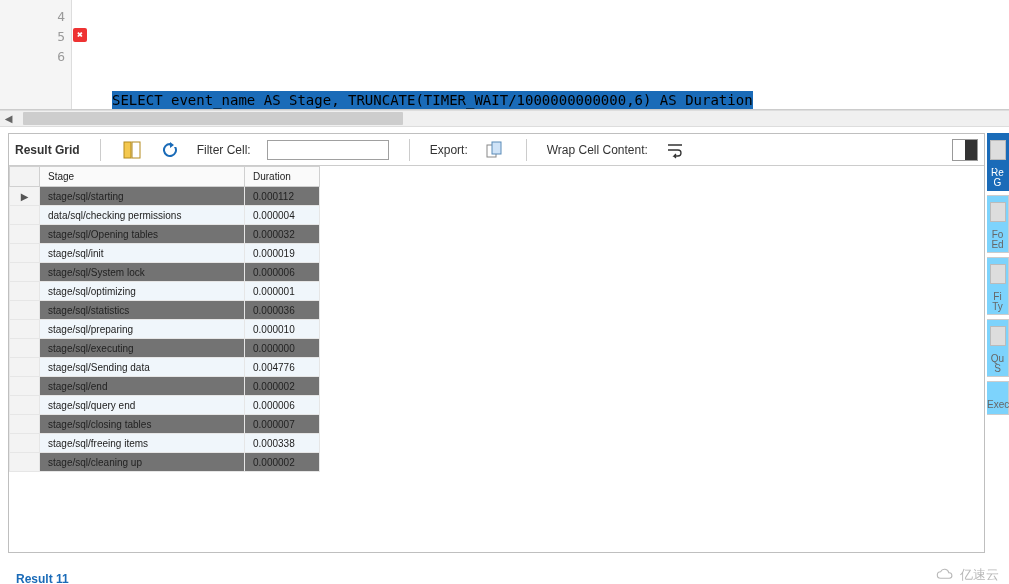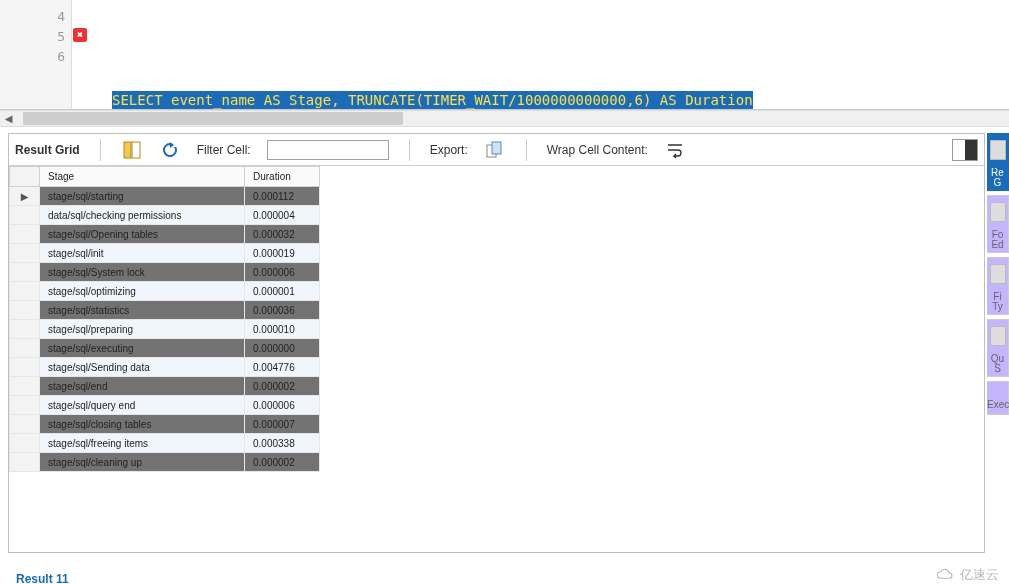--- a/index.html
+++ b/index.html
@@ -6,21 +6,21 @@
   body { font-family: "Segoe UI", Tahoma, sans-serif; font-size: 12px; color: #222; background: #fff; width: 1009px; height: 584px; overflow: hidden; position: relative; }
   
   .editor-area { display: flex; height: 110px; border-bottom: 1px solid #ccc; }
   .gutter { width: 72px; background: #f5f5f5; border-right: 1px solid #ddd; font-family: Consolas, monospace; font-size: 13px; color: #9a9a9a; }
   .gutter-row { display: flex; justify-content: flex-end; align-items: center; height: 20px; padding-right: 6px; position: relative; }
   .gutter-row.first { height: 6px; }
   .gutter-err { position: absolute; right: -16px; top: 2px; width: 14px; height: 14px; background: #e33; color: #fff; border-radius: 2px; font-size: 10px; font-weight: bold; text-align: center; line-height: 14px; }
   .code { flex: 1; font-family: Consolas, monospace; font-size: 14px; padding-left: 40px; padding-top: 6px; white-space: pre; overflow: hidden; }
   .code-line { height: 20px; line-height: 20px; }
   .line0 { color: #1a6bb8; font-weight: bold; }
-  .sel { background: #1a6bb8; color: #fde047; padding: 1px 0; }
+  .sel { background: #1a6bb8; color: #000000; padding: 1px 0; }
   
   .hscroll { height: 17px; background: #f0f0f0; border-top: 1px solid #ddd; border-bottom: 1px solid #ddd; display: flex; align-items: center; }
   .hscroll-arrow { width: 17px; height: 15px; display:flex;align-items:center;justify-content:center;color:#666;font-size:10px;}
   .hscroll-thumb { height: 13px; background: #cdcdcd; margin-left: 6px; width: 380px; border-radius: 1px; }
   
   .results-wrap { display:flex; height: 420px; margin-top: 6px; }
   .results { flex:1; border: 1px solid #bfbfbf; margin: 0 2px 0 8px; display:flex; flex-direction:column; background:#fff; }
   .toolbar { height: 32px; display:flex; align-items:center; border-bottom:1px solid #ccc; padding: 0 6px; gap:16px; }
   .tb-label { font-size:12px; color:#333; }
   .tb-label.bold { font-weight:600; }
@@ -38,21 +38,21 @@
   th { background:#fafafa; border:1px solid #d0d0d0; text-align:left; padding:4px 8px; font-weight:400; color:#222; height:20px;}
   th.rh { width:30px; background:#f3f3f3; }
   td { border:1px solid #e6e6e6; padding:2px 8px; height:19px; }
   td.rh { background:#f3f3f3; width:30px; text-align:center; color:#555; }
   tr.even td.cell { background:#f0f6fb; }
   tr.odd td.cell { background:#737373; }
   .col-stage { width:205px; }
   .col-dur { width:75px; }
   
   .right-tabs { width:22px; padding-top:0; font-size:10px; color:#666; }
-  .rtab { height:58px; border:1px solid #ccc; border-left:none; margin-bottom:4px; background:#c4b5fd; text-align:center; padding-top:34px; line-height:10px; position:relative; }
+  .rtab { height:58px; border:1px solid #ccc; border-left:none; margin-bottom:4px; background:#7dd3fc; text-align:center; padding-top:34px; line-height:10px; position:relative; }
   .rtab.active { background:#1a6bb8; color:#fff; border-color:#1a6bb8;}
   .rtab.active::before{content:"";position:absolute;left:-8px;top:20px;border:8px solid transparent;border-right-color:#1a6bb8;}
   .rtab-ic { position:absolute; top:6px; left:3px; width:16px; height:20px; background:#ddd; border:1px solid #bbb; }
   
   .watermark { position:absolute; right:10px; bottom:0; color:#b8b8b8; font-size:13px; display:flex; align-items:center; gap:4px; }
   .watermark svg { width:22px; height:14px; }
   .bottom-tab { position:absolute; left:16px; bottom:-2px; color:#1a6bb8; font-size:12px; font-weight:600;}
 </style>
 </head>
 <body>

